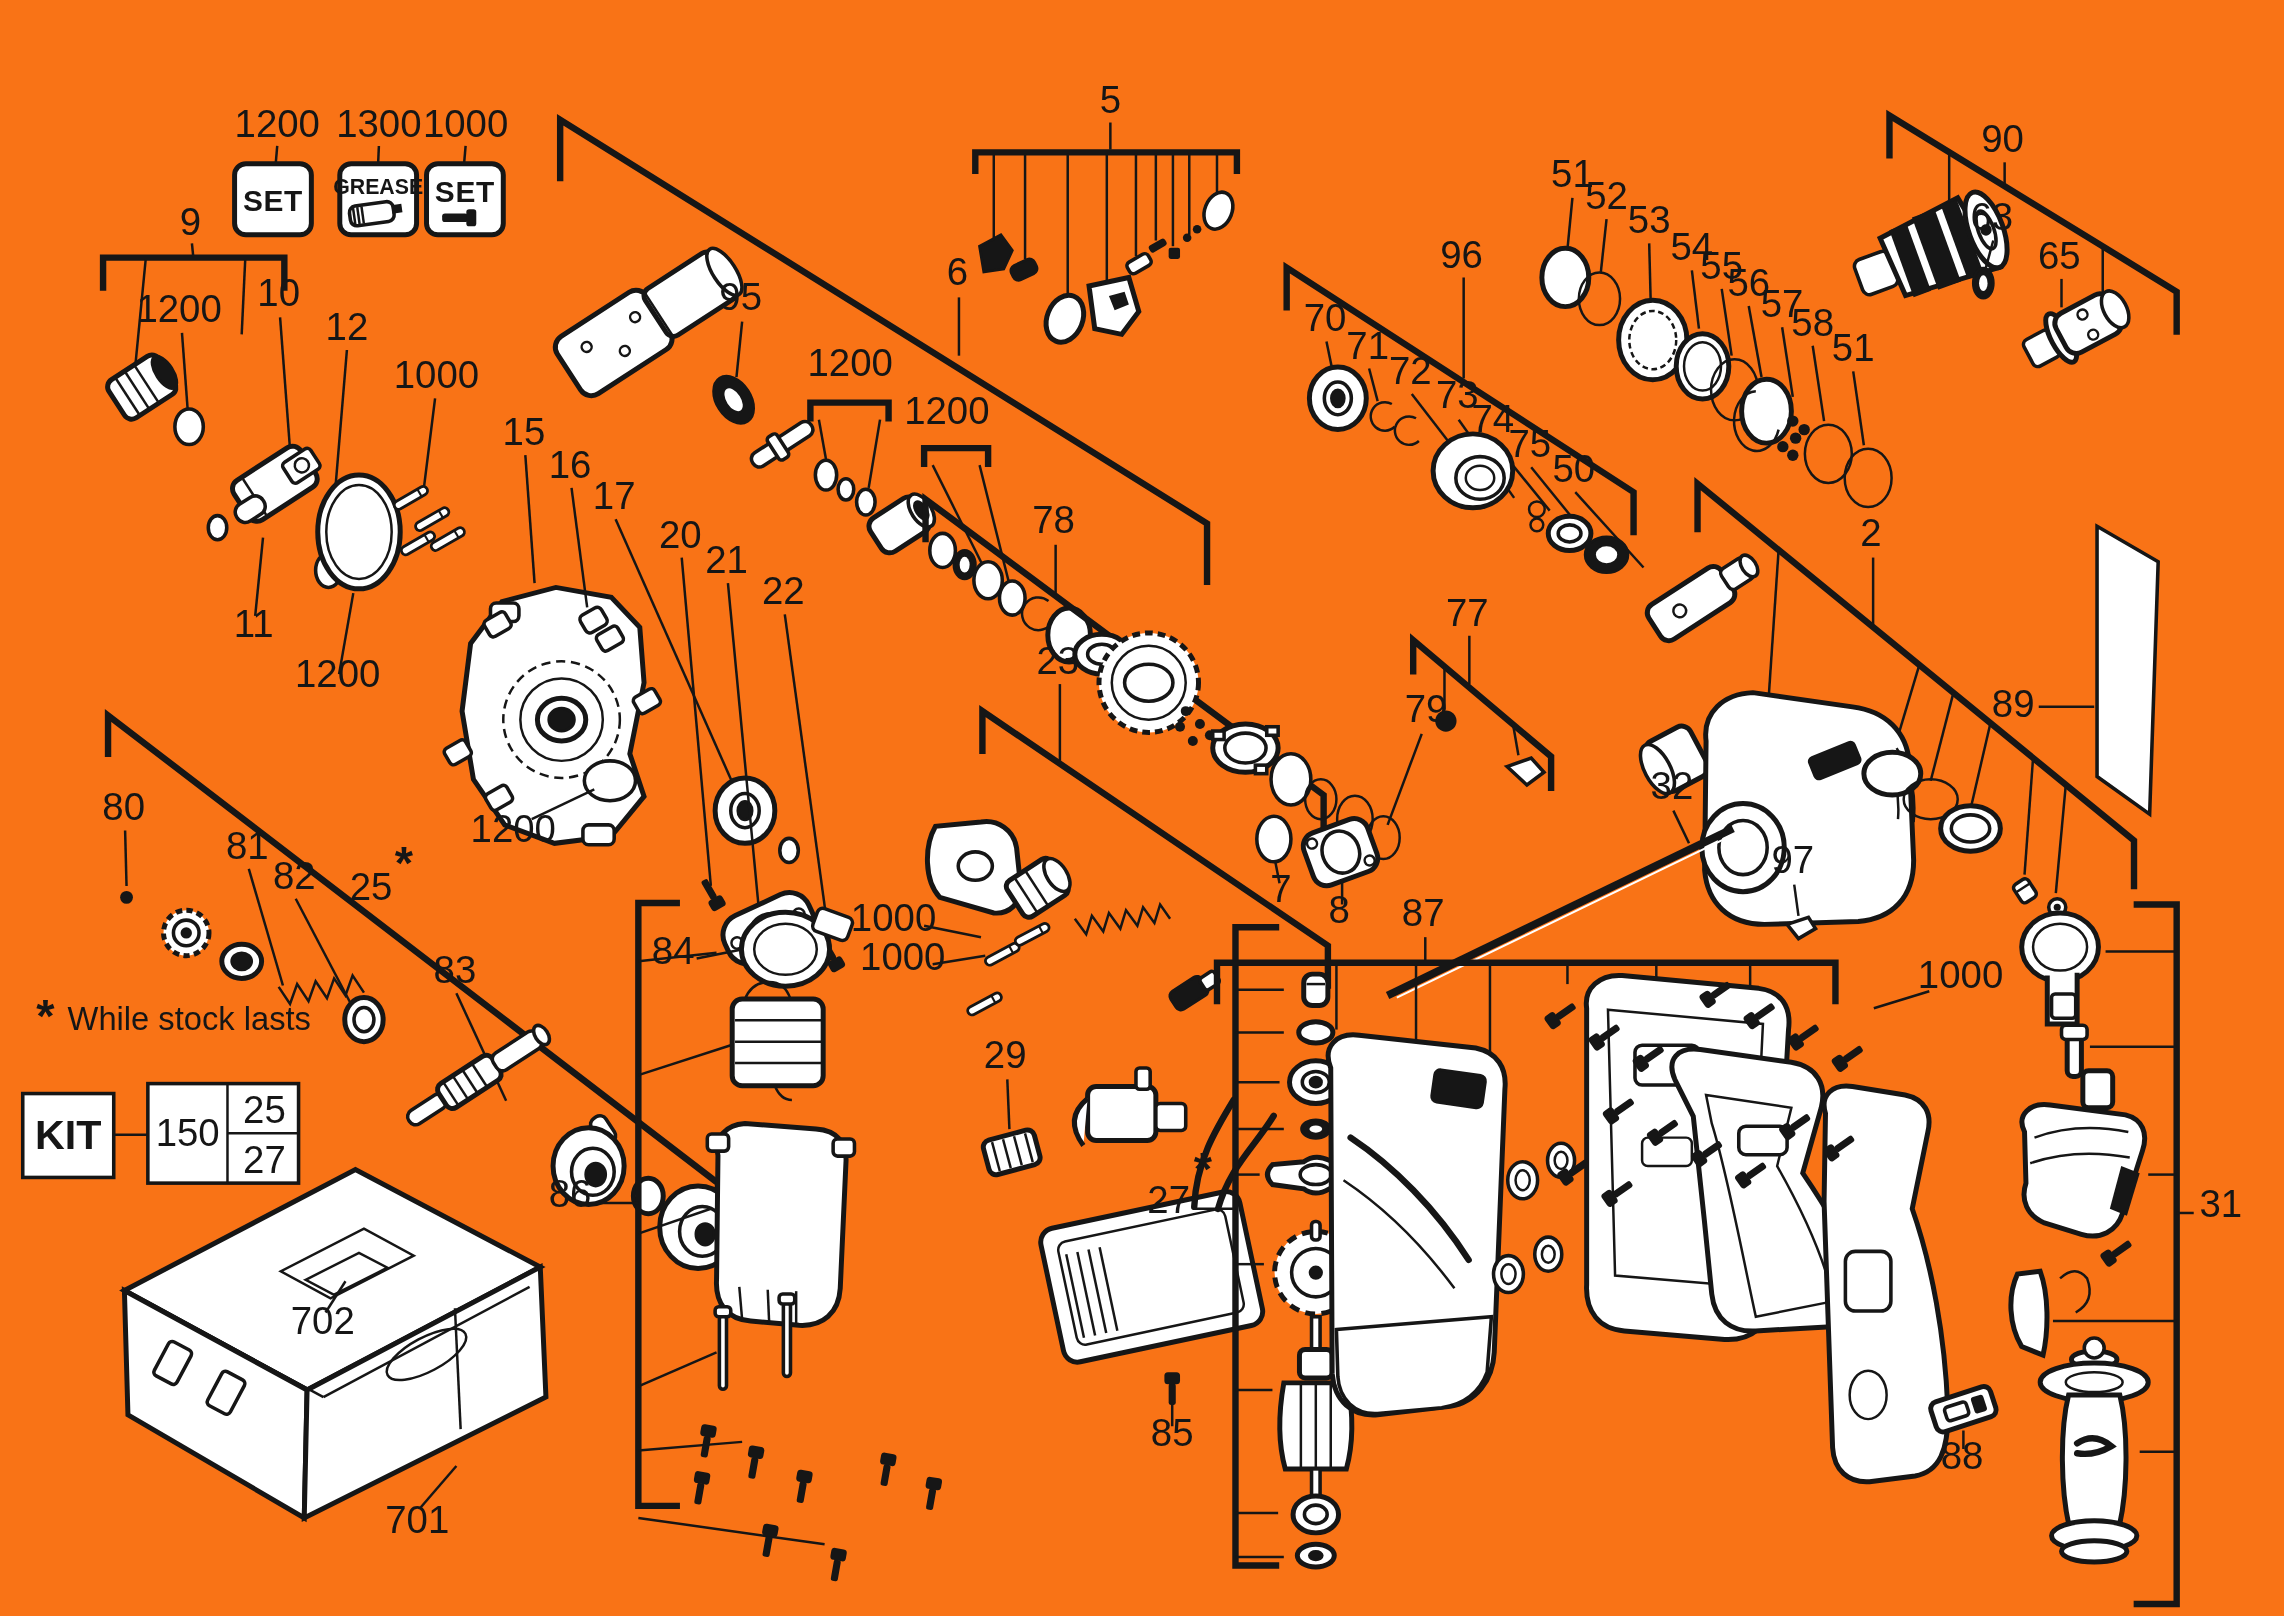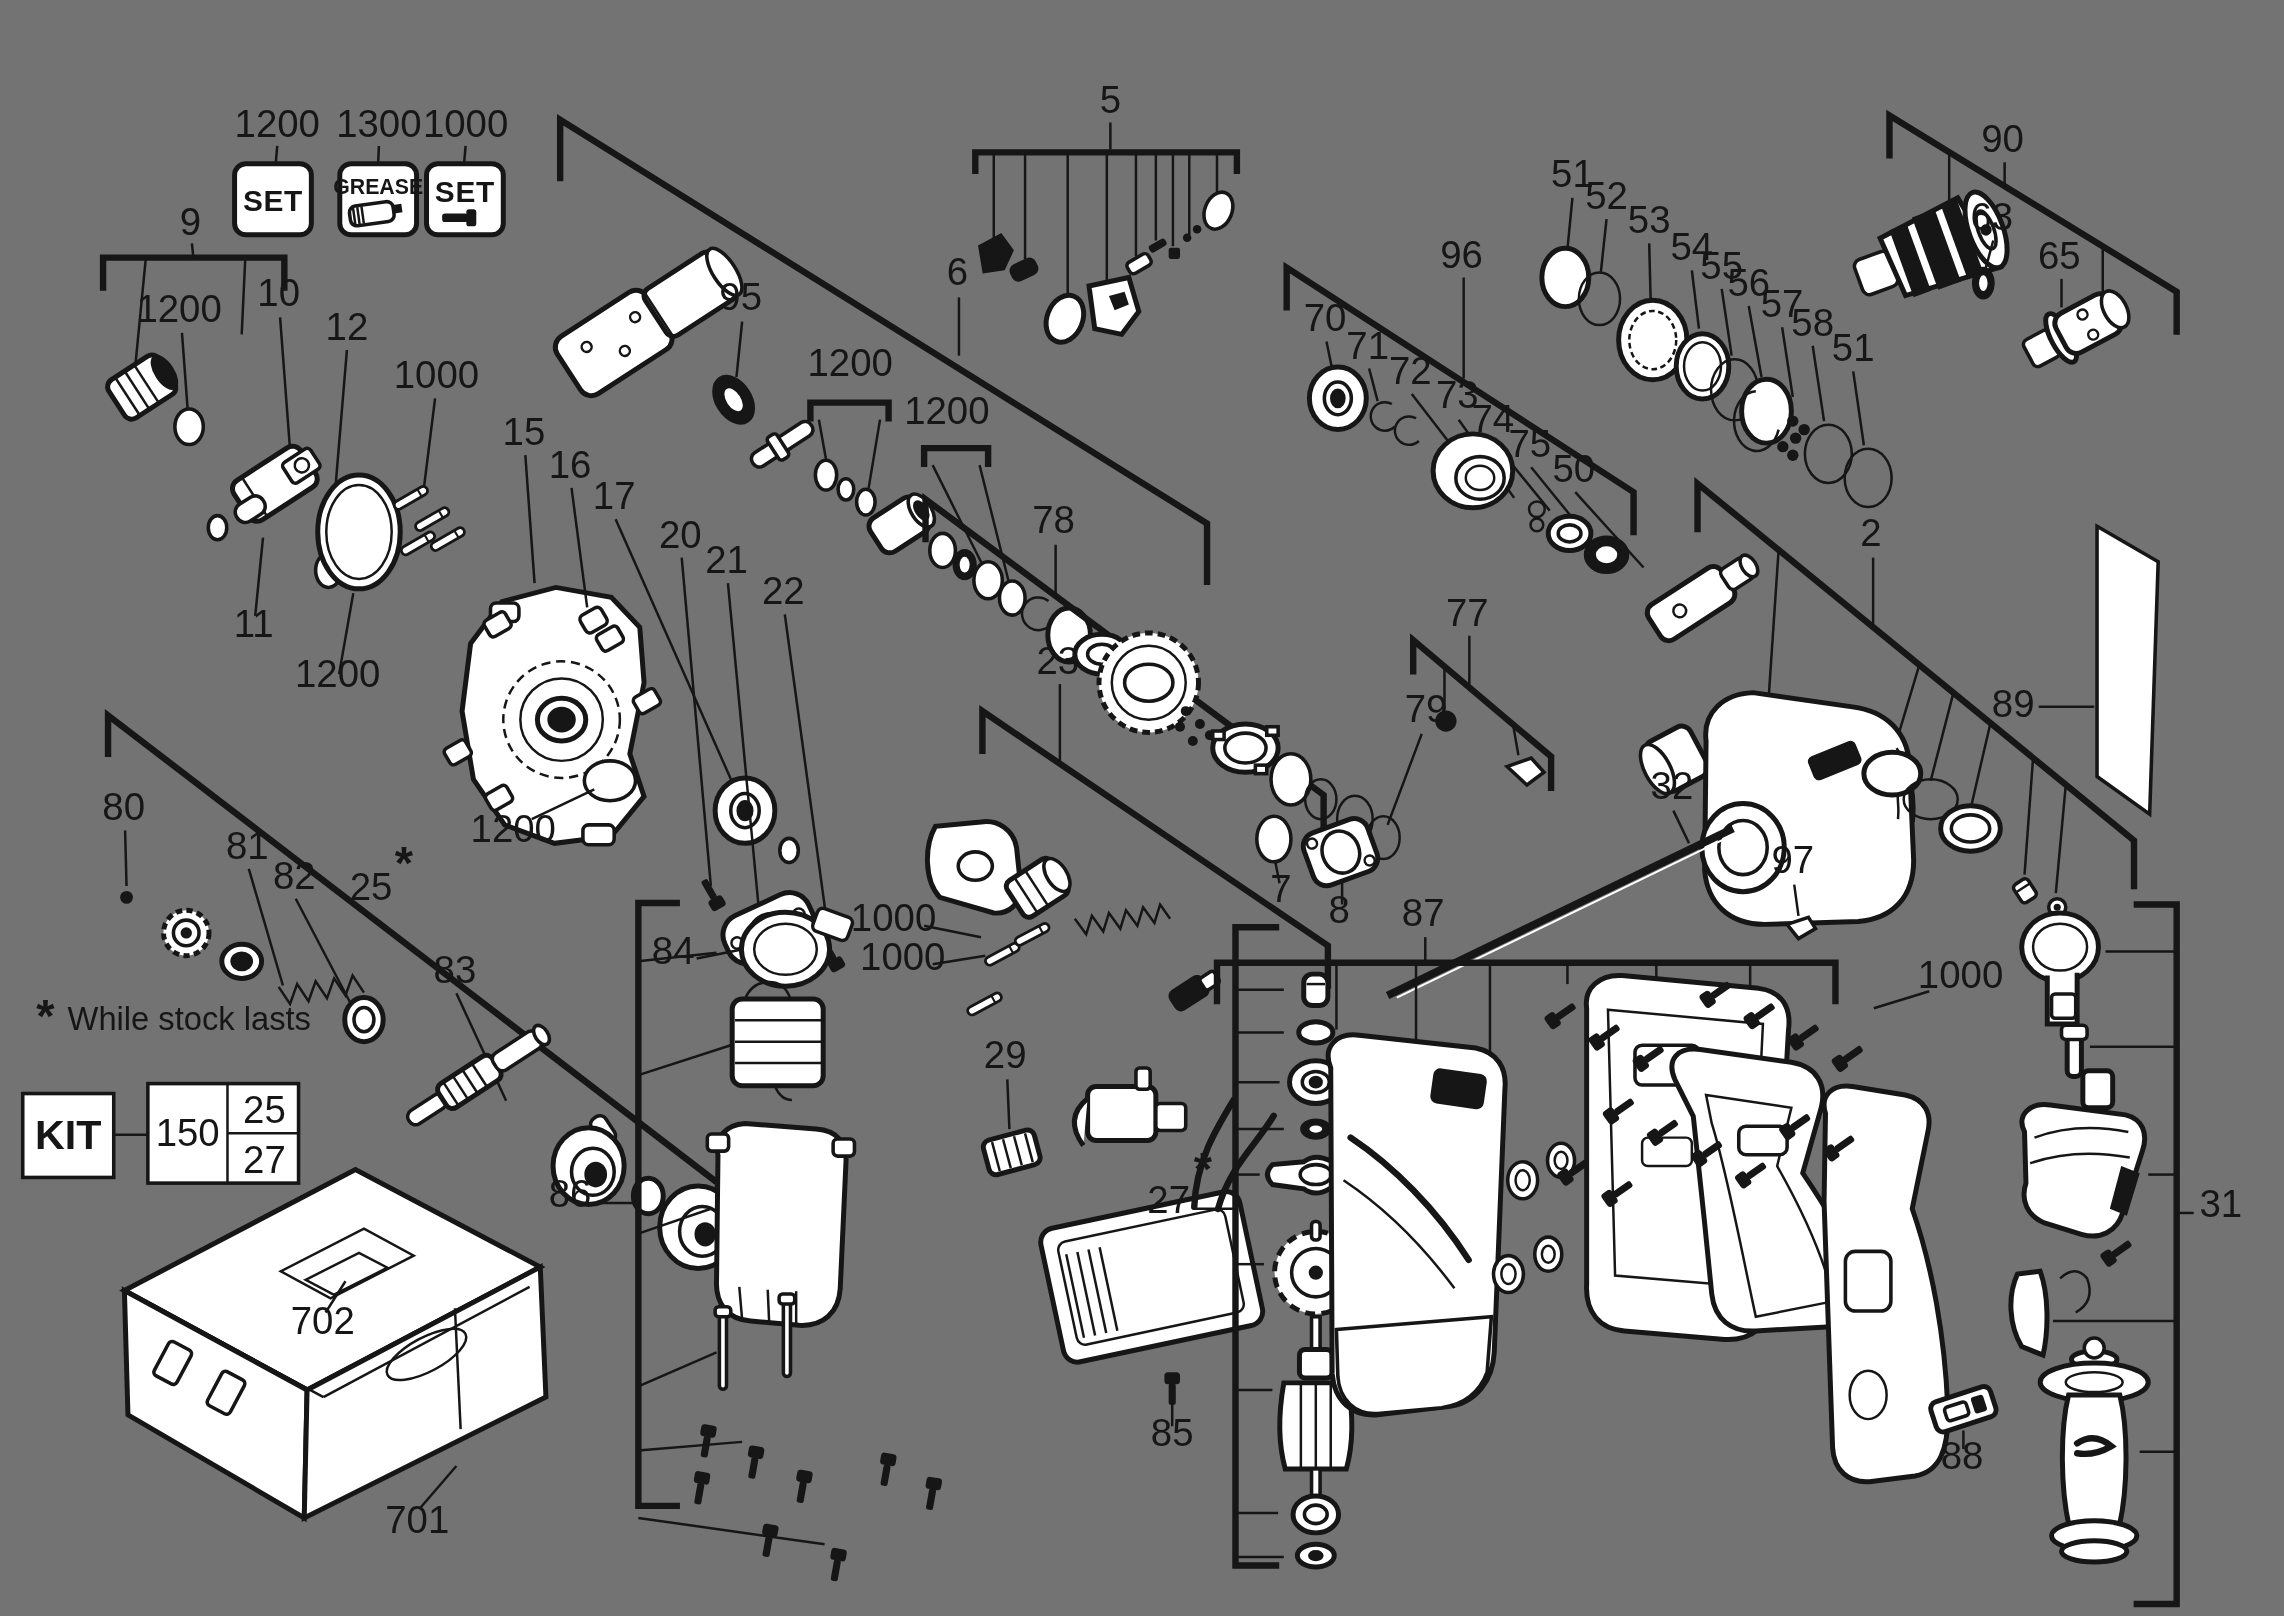--- a/index.html
+++ b/index.html
@@ -1,16 +1,16 @@
 <!DOCTYPE html>
 <html style="font-size:11.4px"><head>
 <meta charset="utf-8">
 <style>
   html,body{margin:0;padding:0;background:#fff}
-  .page{position:relative;width:2284px;height:1617px;background:#737373;font-family:"Liberation Sans",sans-serif}
+  .page{position:relative;width:2284px;height:1617px;background:#f97316;font-family:"Liberation Sans",sans-serif}
   svg{display:block;width:2284px;height:1617px}
   text{font-family:"Liberation Sans","DejaVu Sans",sans-serif;fill:#161616}
   .lbl{font-size:54px;text-anchor:middle}
   .star{font-size:66px;font-weight:bold;text-anchor:middle}
   .bx{font-size:42px;font-weight:bold;text-anchor:middle;letter-spacing:1px}
   .bxs{font-size:30px;font-weight:bold;text-anchor:middle}
   .kit{font-size:58px;font-weight:bold;text-anchor:middle}
   .kn{font-size:54px;text-anchor:middle}
   .note{font-size:46px;text-anchor:start}
   .bk{stroke:#161616;stroke-width:9;fill:none;stroke-linecap:square}

